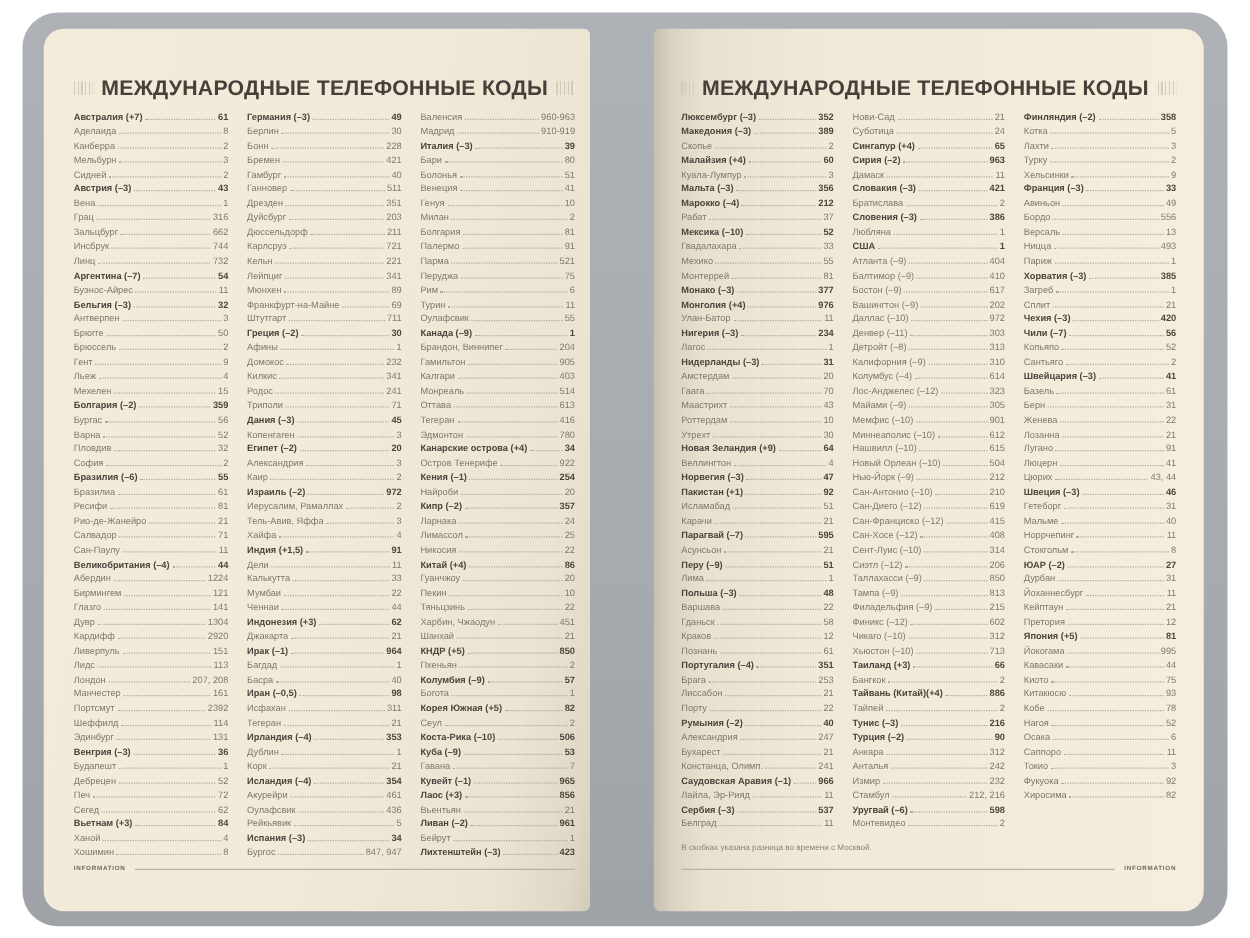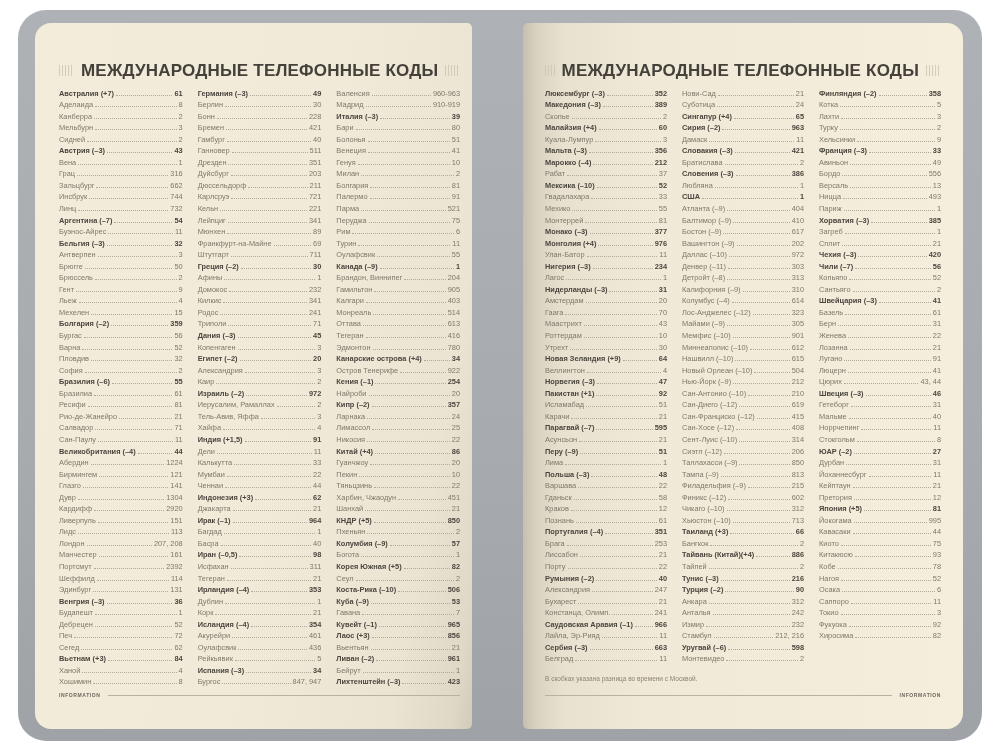--- a/index.html
+++ b/index.html
@@ -1123,21 +1123,21 @@
             <span class="v">966</span>
           </div>
           <div class="row">
             <span class="n">Лайла, Эр-Рияд</span>
             <span class="dots"></span>
             <span class="v">11</span>
           </div>
           <div class="row bold">
             <span class="n">Сербия (–3)</span>
             <span class="dots"></span>
-            <span class="v">663</span>
+            <span class="v">537</span>
           </div>
           <div class="row">
             <span class="n">Белград</span>
             <span class="dots"></span>
             <span class="v">11</span>
           </div>
         </div>
       <div class="col">
           <div class="row">
             <span class="n">Нови-Сад</span>

